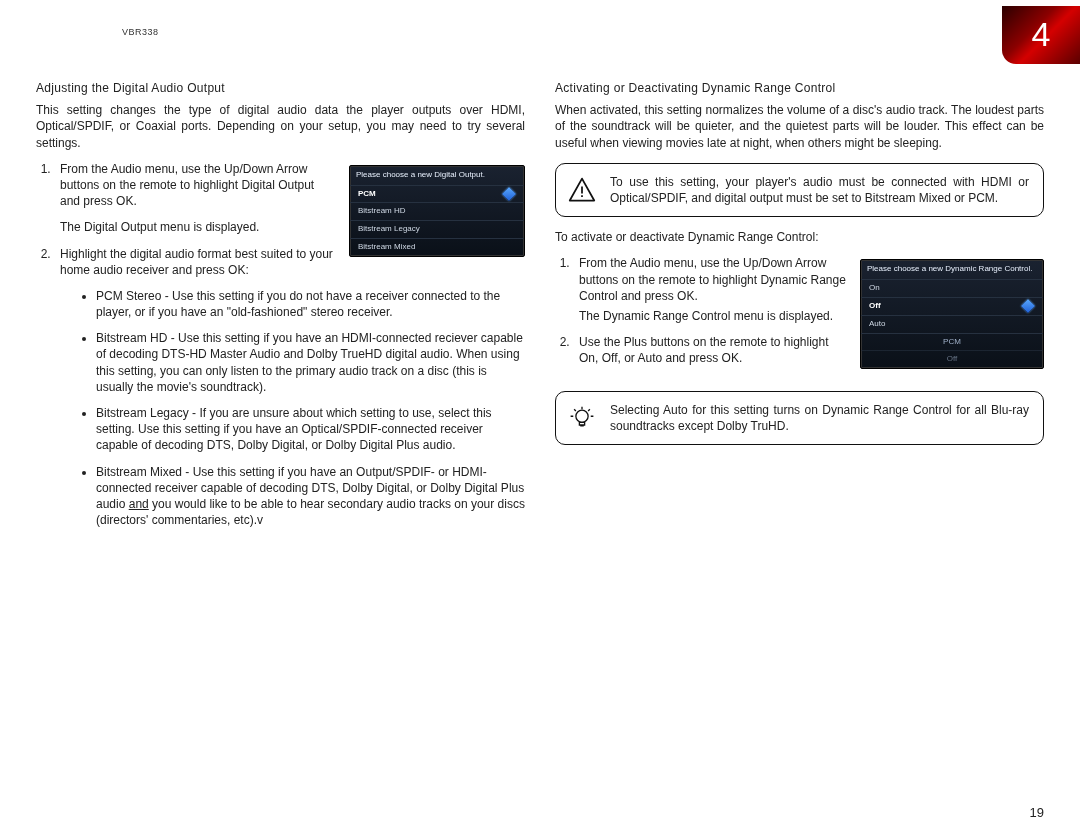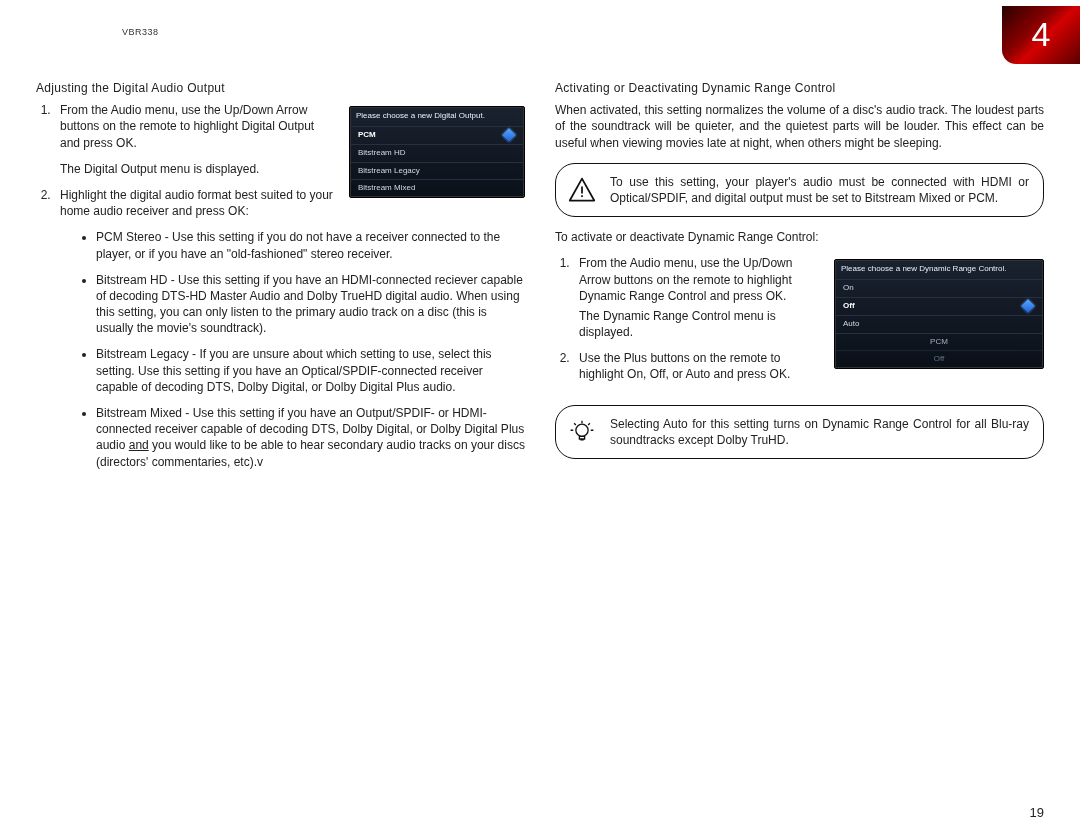--- a/index.html
+++ b/index.html
@@ -81,28 +81,28 @@
     font-size: 8px;
   }
   .screenshot .opt-row.selected { color:#fff; font-weight:600; }
   .screenshot .diamond {
     width: 10px; height:10px; transform: rotate(45deg);
     background: linear-gradient(135deg,#5aa9ff,#1e5fd6);
     box-shadow: 0 0 2px #6ab0ff;
     margin-right: 2px;
   }
   .ss1 { width: 176px; }
-  .ss2 { width: 210px; }
+  .ss2 { width: 184px; }
   .ss2 .bottom-capt {
     text-align:center; padding:3px 0; font-size:8px;
     border-top:1px solid #263140; color:#a0b0c8;
   }
   .info-box {
     border: 1px solid #111;
-    border-radius: 20px;
+    border-radius: 10px;
     padding: 10px 14px 10px 54px;
     position: relative;
     margin: 12px 0;
     text-align: justify;
   }
   .info-box .icon {
     position: absolute;
     left: 12px;
     top: 50%;
     transform: translateY(-50%);
@@ -122,20 +122,21 @@
 
 <div class="header-model">VBR338</div>
 <div class="chapter-badge">
   <span>4</span>
 </div>
 
 <div class="page-cols">
 
   <div class="col">
     <h3 class="section-title">Adjusting the Digital Audio Output</h3>
+    <p>This setting changes the type of digital audio data the player outputs over HDMI, Optical/SPDIF, or Coaxial ports. Depending on your setup, you may need to try several settings.</p>
 
     <div class="screenshot ss1">
       <div class="title-row">Please choose a new Digital Output.</div>
       <div class="opt-row selected">
         <span>PCM</span>
           <span class="diamond"></span>
       </div>
       <div class="opt-row">
           <span>Bitstream HD</span>
         </div>

